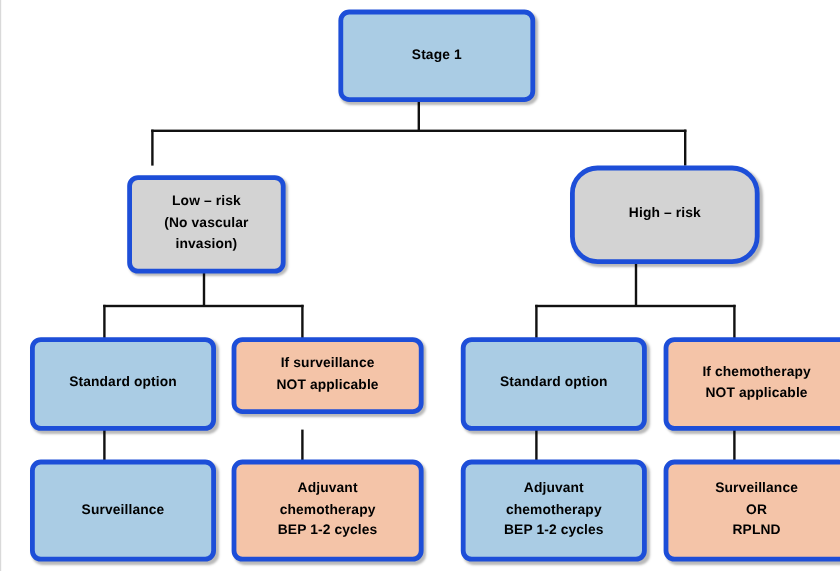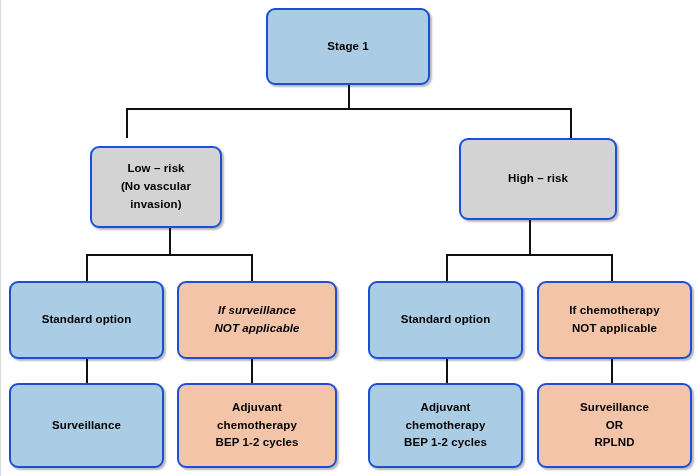--- a/index.html
+++ b/index.html
@@ -19,35 +19,36 @@
     position: absolute;
     left: 0;
     top: 0;
     width: 1px;
     height: 476px;
     background: #d9d9d9;
   }
   .node {
     position: absolute;
     box-sizing: border-box;
-    border: 2px solid #1d4ed8;
+    border: 4px solid #1d4ed8;
     border-radius: 9px;
     display: flex;
     flex-direction: column;
     align-items: center;
     justify-content: center;
     text-align: center;
     font-weight: bold;
     font-size: 11.5px;
     line-height: 1.55;
     color: #000000;
     letter-spacing: 0.1px;
     box-shadow: 2px 2px 2px rgba(0,0,0,0.28);
     z-index: 3;
     padding: 2px 6px;
+    margin-left: 16px;
   }
   .node .line { display: block; white-space: nowrap; }
   .fill-blue  { background: #aacce4; }
   .fill-gray  { background: #d3d3d3; }
   .fill-peach { background: #f4c4a8; }
   .conn {
     position: absolute;
     background: #111111;
     z-index: 1;
   }
@@ -84,29 +85,29 @@
   <div class="node fill-blue" style="left:266px; top:8px; width:164px; height:77px;">
     <span class="line">Stage 1</span>
   </div>
 
   <div class="node fill-gray" style="left:90px; top:146px; width:132px; height:82px;">
     <span class="line">Low – risk</span>
     <span class="line">(No vascular</span>
     <span class="line">invasion)</span>
   </div>
 
-  <div class="node fill-gray" style="left:459px; top:138px; width:158px; height:82px;">
+  <div class="node fill-gray" style="left:459px; top:138px; width:158px; height:82px;border-radius:23px;">
     <span class="line">High – risk</span>
   </div>
 
   <div class="node fill-blue" style="left:9px; top:281px; width:155px; height:78px;">
     <span class="line">Standard option</span>
   </div>
 
-  <div class="node fill-peach" style="left:177px; top:281px; width:160px; height:78px;font-style:italic;">
+  <div class="node fill-peach" style="left:177px; top:281px; width:160px; height:64px;">
     <span class="line">If surveillance</span>
     <span class="line">NOT applicable</span>
   </div>
 
   <div class="node fill-blue" style="left:368px; top:281px; width:155px; height:78px;">
     <span class="line">Standard option</span>
   </div>
 
   <div class="node fill-peach" style="left:537px; top:281px; width:155px; height:78px;">
     <span class="line">If chemotherapy</span>

